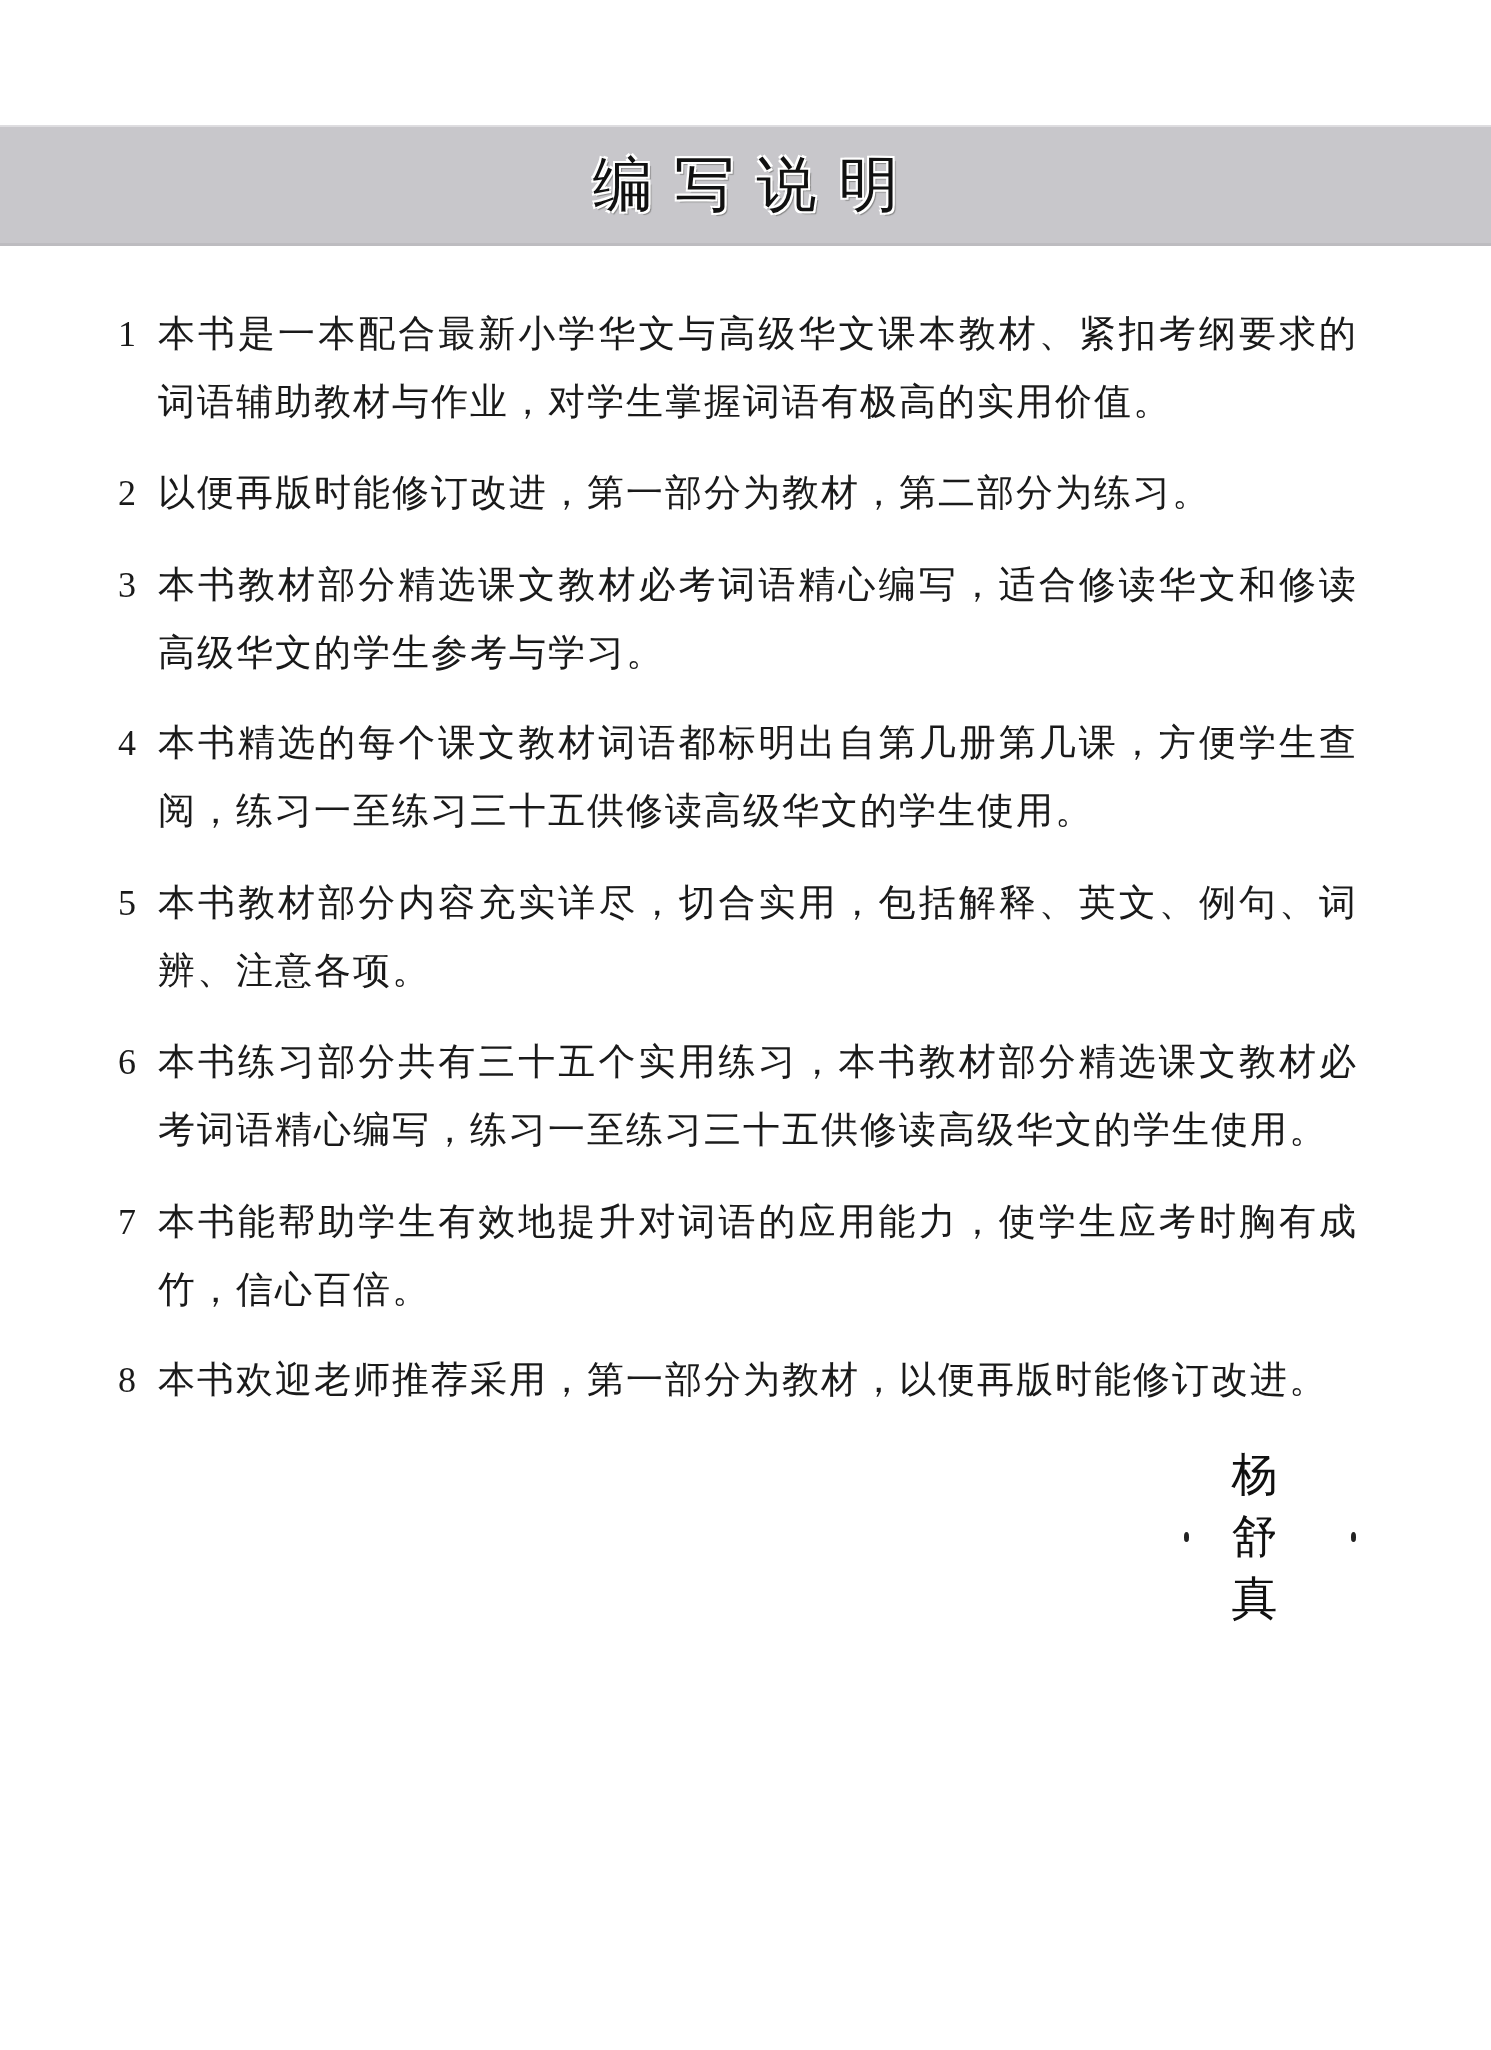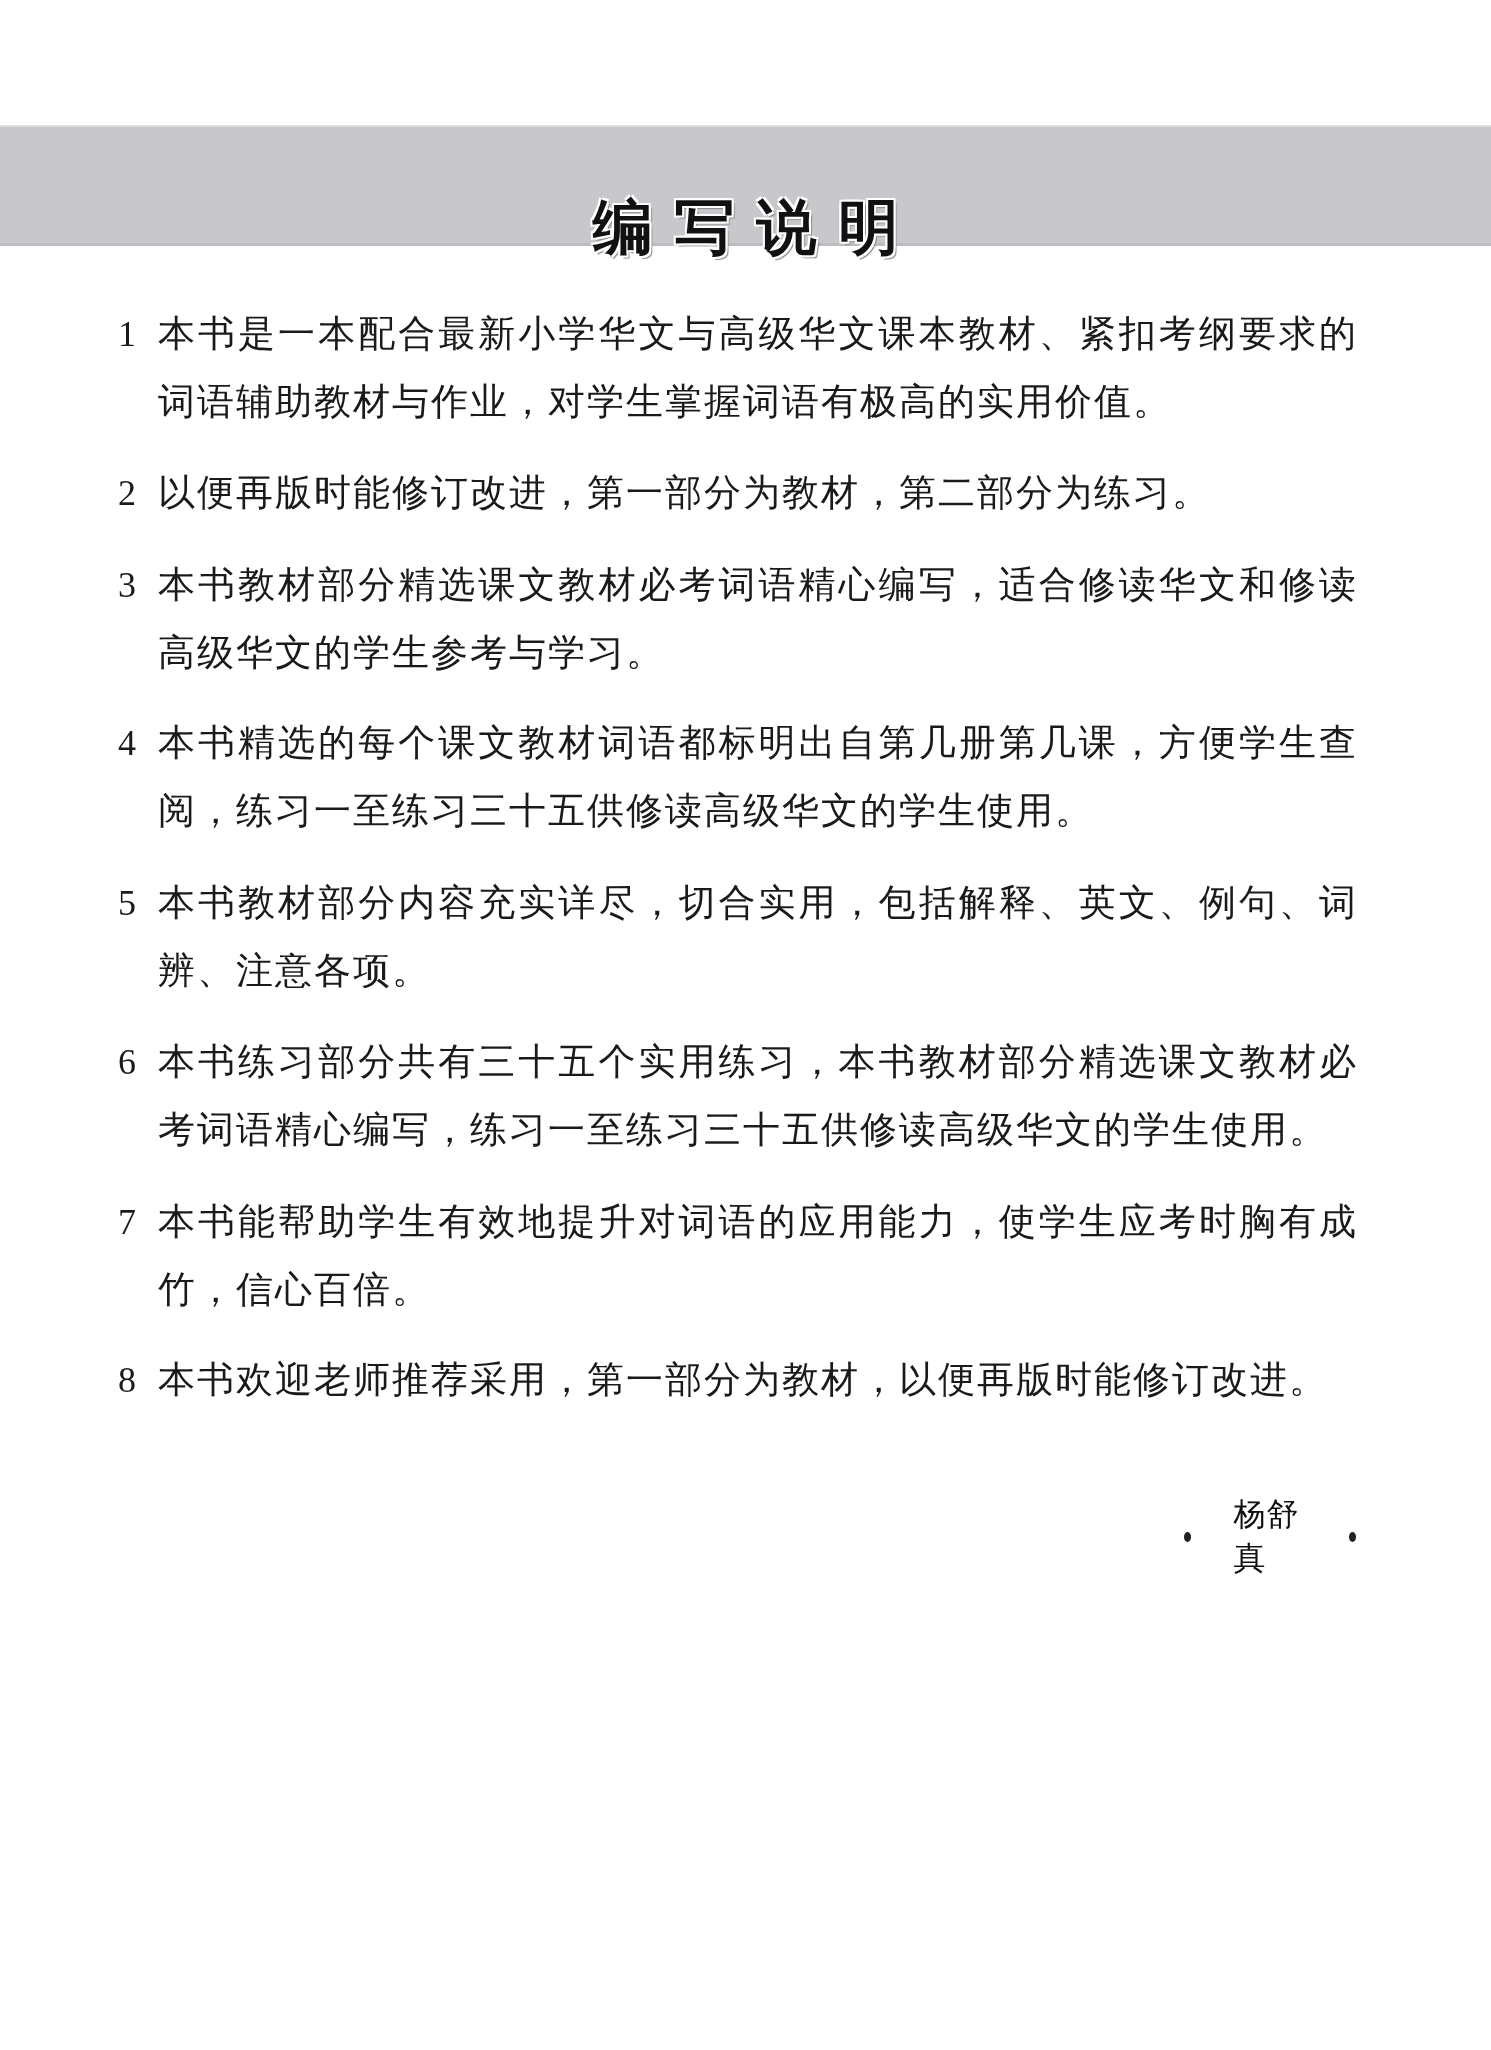--- a/index.html
+++ b/index.html
@@ -29,33 +29,32 @@
     .header-title {
       position: absolute;
       left: 0;
       top: 0;
       width: 100%;
       height: 100%;
       display: flex;
       align-items: center;
       justify-content: center;
       font-family: "DejaVu Sans", "Liberation Sans", sans-serif;
-      font-weight: bold;
+      font-weight: normal;
       font-size: 60px;
       letter-spacing: 22px;
       padding-left: 22px;
       box-sizing: border-box;
       color: #111111;
       text-shadow:
         -2px -2px 0 #ffffff,
          2px -2px 0 #ffffff,
         -2px  2px 0 #ffffff,
          2px  2px 0 #ffffff,
          3px  3px 1px #8a8a8a;
-      margin-top: 43px;
     }
     .content {
       position: absolute;
       left: 0;
       top: 0;
       width: 1491px;
     }
     .item {
       position: absolute;
       left: 118px;
@@ -83,21 +82,21 @@
     .signature {
       position: absolute;
       left: 1170px;
       top: 1512px;
       width: 200px;
       height: 50px;
       display: flex;
       align-items: center;
       justify-content: flex-end;
       font-family: "DejaVu Sans", "Liberation Sans", sans-serif;
-      font-size: 32px;
+      font-size: 46px;
       color: #111111;
       gap: 28px;
     }
     .sig-dot {
       display: inline-block;
       width: 10px;
       height: 10px;
       border-radius: 50%;
       background: #222222;
       margin: 0 14px;

